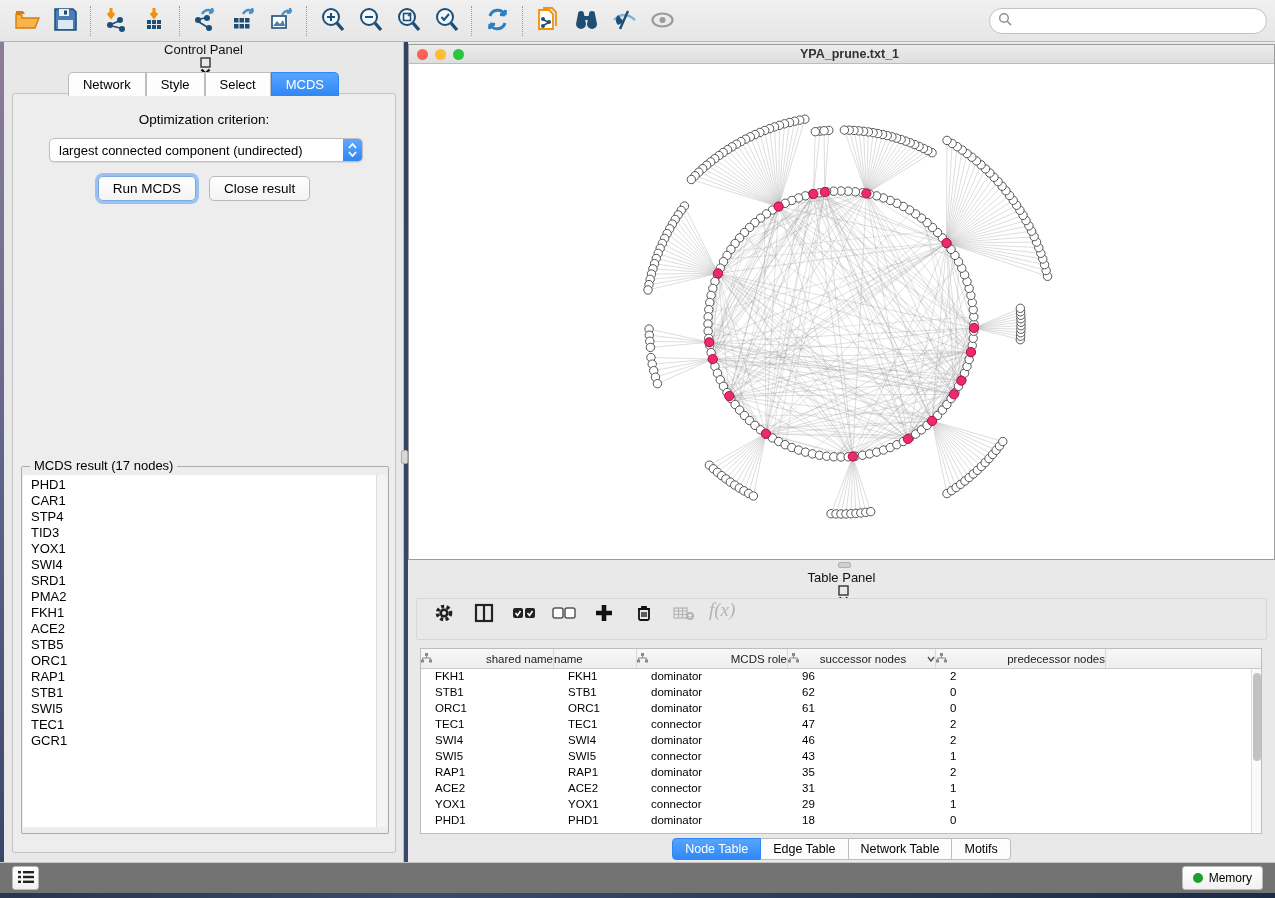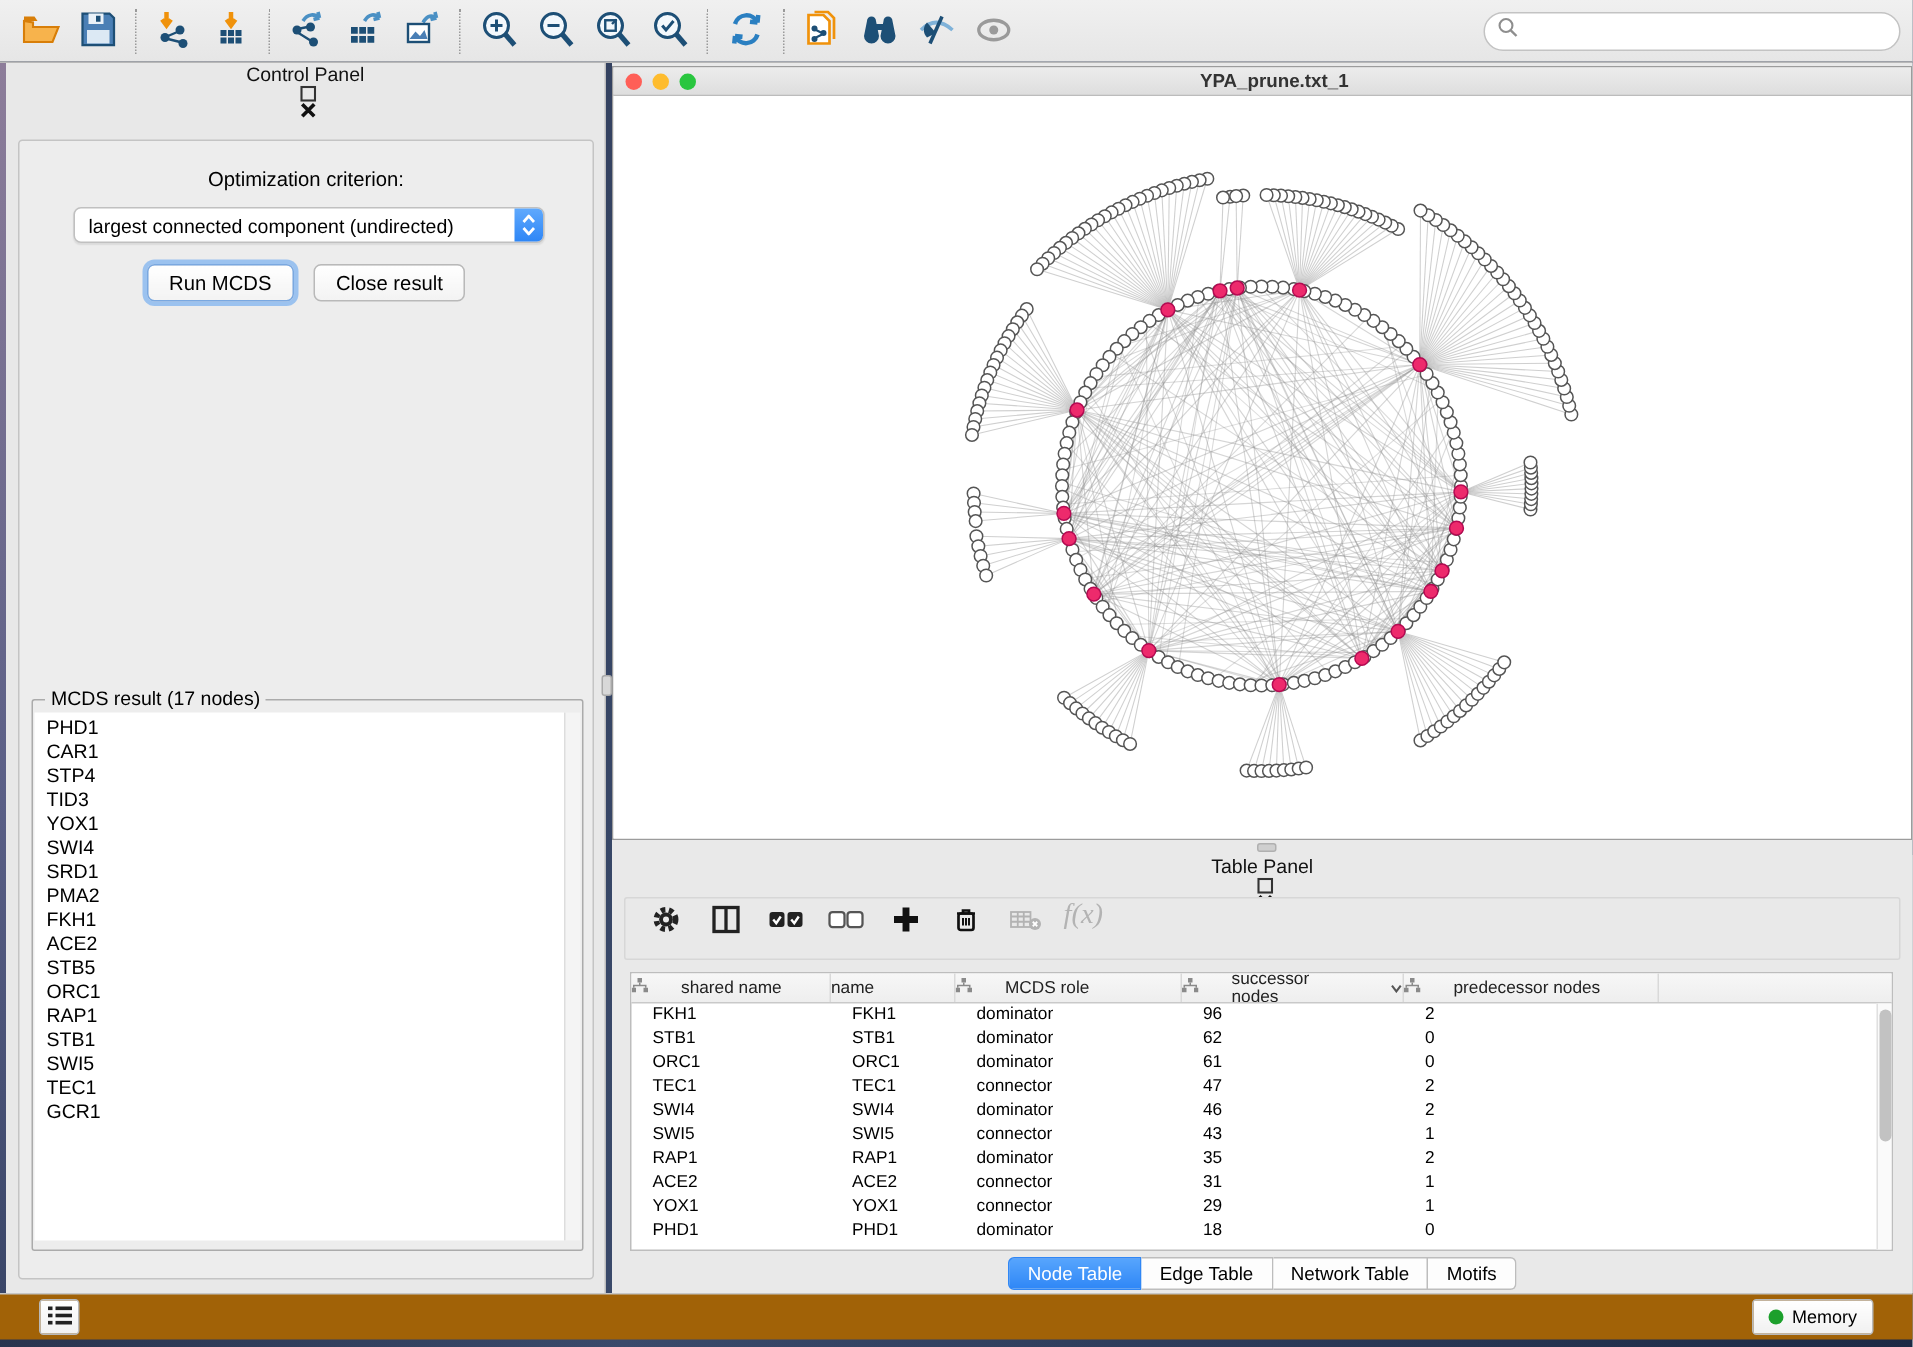--- a/index.html
+++ b/index.html
@@ -91,42 +91,42 @@
     background:#e9e9e9; border:1px solid #d7d7d7; border-radius:2px; display:flex;
     align-items:flex-start; padding:0 12px; gap:10px; }
   .tpb { width:30px; height:30px; border:none; background:transparent; cursor:pointer;
     display:flex; align-items:center; justify-content:center; }
   .fx-label { font-size:19px; color:#b3b3b3; font-family:"Liberation Serif","DejaVu Serif",serif;
     font-style:italic; }
   .tablewrap { position:absolute; left:12px; top:78px; width:842px; height:186px;
     background:#fff; border:1px solid #bdbdbd; }
   .thead { display:grid; grid-template-columns:133px 83px 151px 148px 170px 1fr;
     height:20px; background:linear-gradient(#f7f7f7,#eeeeee); border-bottom:1px solid #c9c9c9; }
-  .th { display:flex; align-items:center; justify-content:flex-start; gap:22px; font-size:11.5px;
+  .th { display:flex; align-items:center; justify-content:space-between; gap:5px; font-size:11.5px;
     color:#222; border-right:1px solid #d9d9d9; overflow:hidden; cursor:pointer; }
   .th:last-child { border-right:none; }
   .tbody { position:absolute; left:0; top:20px; right:10px; bottom:0; overflow:hidden; }
   .tr { display:grid; grid-template-columns:133px 83px 151px 148px 170px 1fr; height:16px; cursor:default; }
   .td { font-size:11.5px; color:#000; padding:1px 14px 0 14px; white-space:nowrap; }
   .td.num { text-align:left; }
   .tscroll { position:absolute; right:0; top:20px; width:10px; bottom:0; background:#fafafa;
     border-left:1px solid #e0e0e0; }
   .tthumb { position:absolute; left:1px; top:4px; width:8px; height:88px; background:#c2c2c2;
     border-radius:4px; }
   .ttabs { position:absolute; left:0; right:0; top:268px; display:flex; justify-content:center; }
   .ttab { font-size:12.5px; padding:3px 12px; background:#fdfdfd; border:1px solid #bdbdbd;
     border-left:none; cursor:pointer; color:#000;text-align:center; }
   .ttab:first-child { border-left:1px solid #bdbdbd; border-radius:4px 0 0 4px; }
   .ttab:last-child { border-radius:0 4px 4px 0; }
   .ttab.active { background:linear-gradient(#57a5fd,#2f87f6); color:#fff; border-color:#2f87f6; }
 
   
   .statusbar { position:absolute; left:0; top:862px; width:1275px; height:31px;
-    background:#a16207; border-top:1px solid #c6c6c6; display:flex; align-items:center;
-    padding:0 26px; }
+    background:#737373; border-top:1px solid #c6c6c6; display:flex; align-items:center;
+    padding:0 12px; }
   .listbtn { width:27px; height:24px; background:linear-gradient(#fff,#f1f1f1);
     border:1px solid #b9b9b9; border-radius:3px; cursor:pointer; display:flex;
     align-items:center; justify-content:center; }
   .membtn { margin-left:auto; height:24px; background:linear-gradient(#fff,#f1f1f1);
     border:1px solid #b9b9b9; border-radius:3px; cursor:pointer; display:flex;
     align-items:center; gap:6px; padding:0 10px; font-size:12px; font-family:inherit; }
   .memdot { width:10px; height:10px; border-radius:50%; background:#1ca02c; }
 </style>
 </head>
 <body>
@@ -288,20 +288,26 @@
         <button class="mini-ico">
             <svg width="11" height="11" viewBox="0 0 11 11">
               <rect x="1" y="1" width="9" height="9" fill="none" stroke="#333" stroke-width="1.4"></rect>
             </svg>
           </button>
         <button class="mini-ico">
             <svg width="11" height="11" viewBox="0 0 11 11">
               <path d="M1.5 1.5 L9.5 9.5 M9.5 1.5 L1.5 9.5" stroke="#111" stroke-width="2.4"></path>
             </svg>
           </button>
+      </div>
+      <div class="tabs-row">
+        <button class="ctab">Network</button>
+        <button class="ctab">Style</button>
+        <button class="ctab">Select</button>
+        <button class="ctab active">MCDS</button>
       </div>
       <div class="tabpane">
         <div class="opt-label">Optimization criterion:</div>
         <div class="select">
           <span class="val">largest connected component (undirected)</span>
           <span class="stepper">
             <svg width="9" height="6" viewBox="0 0 9 6">
                 <path d="M1 5 L4.5 1 L8 5" fill="none" stroke="#fff" stroke-width="1.8"></path>
               </svg>
             <svg width="9" height="6" viewBox="0 0 9 6">

